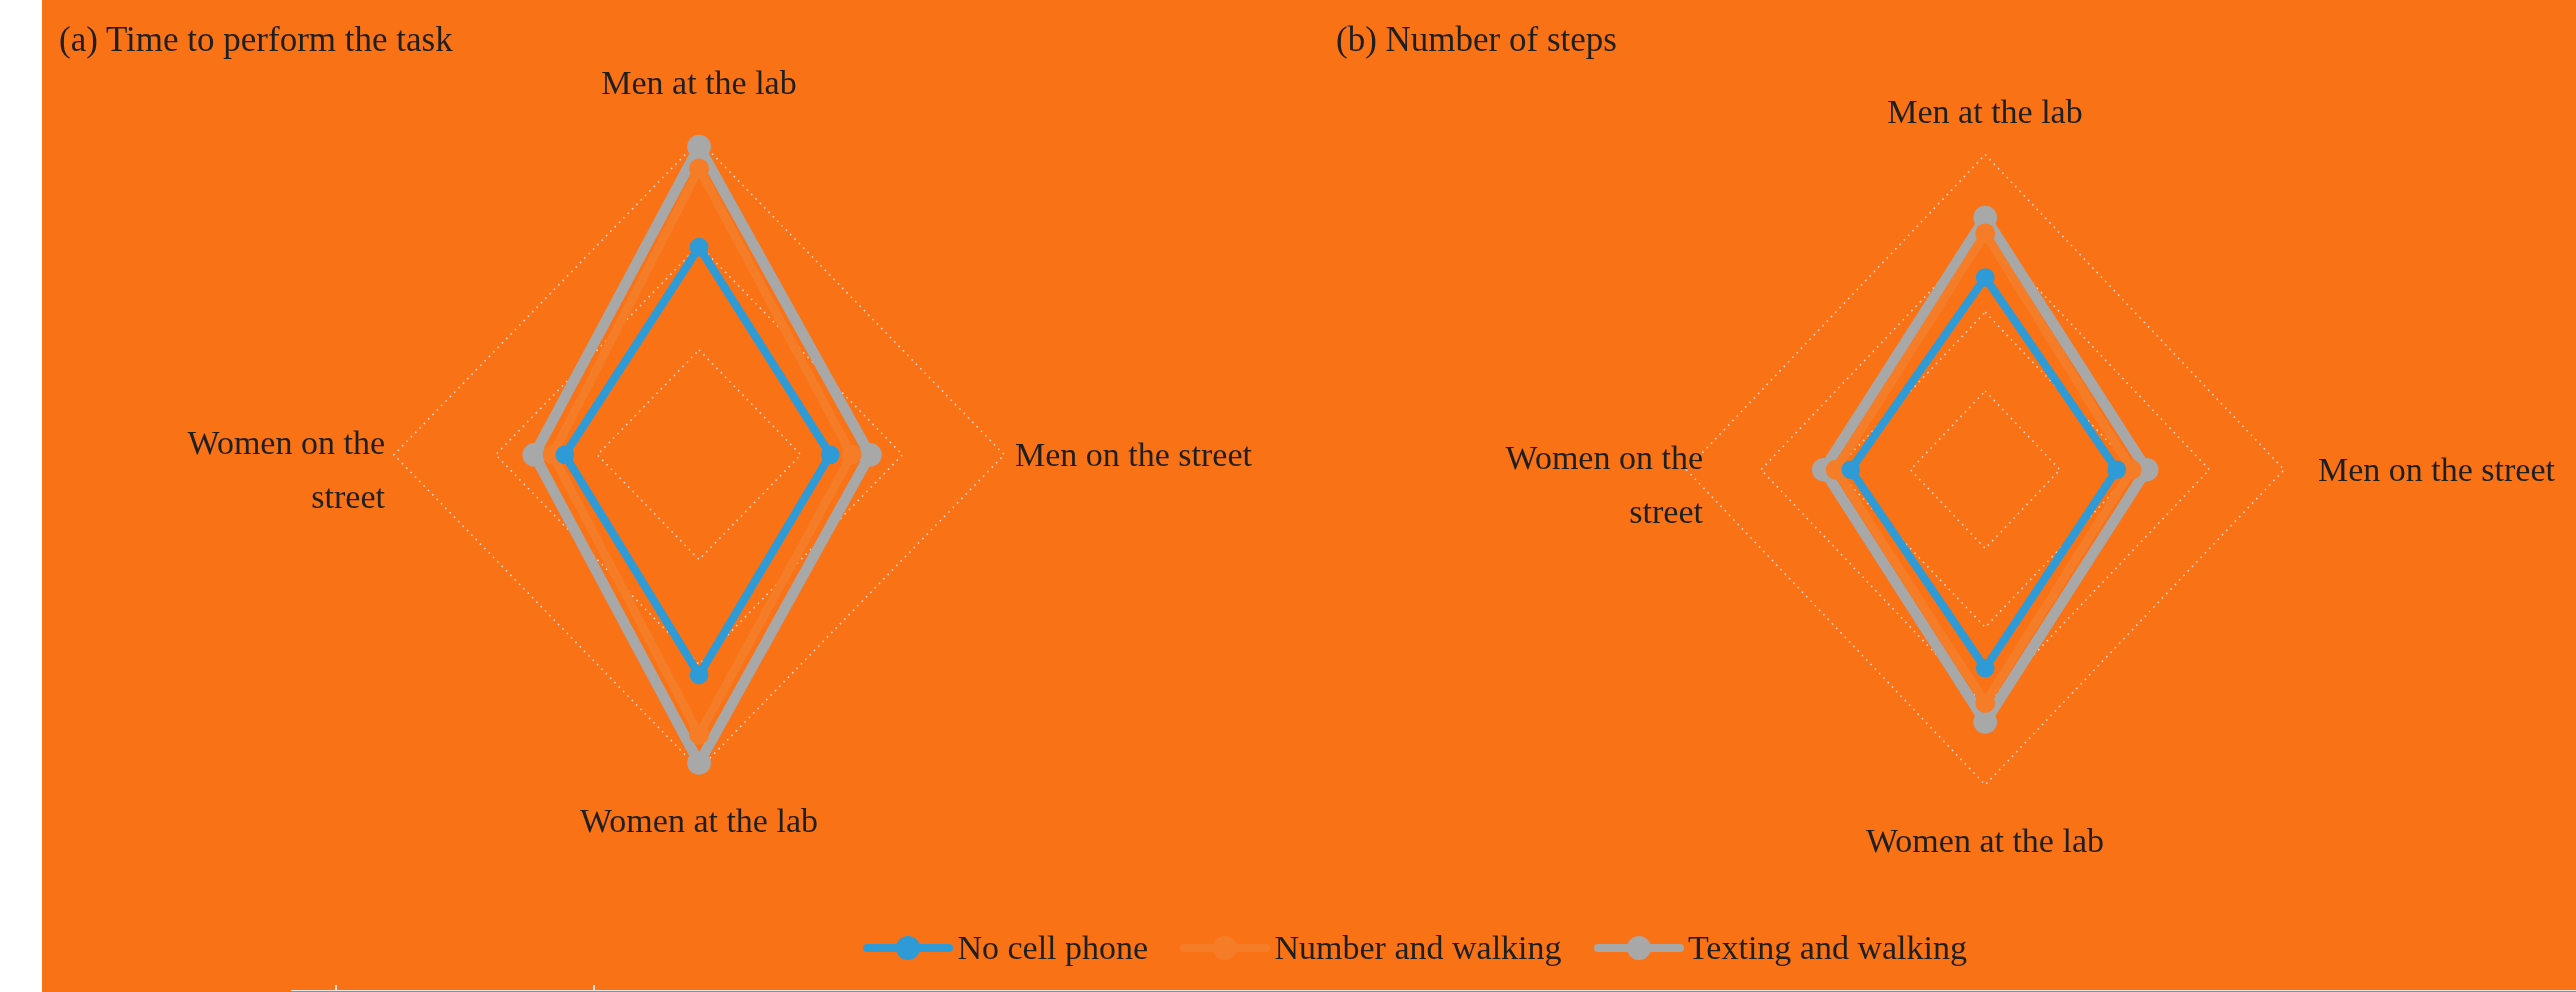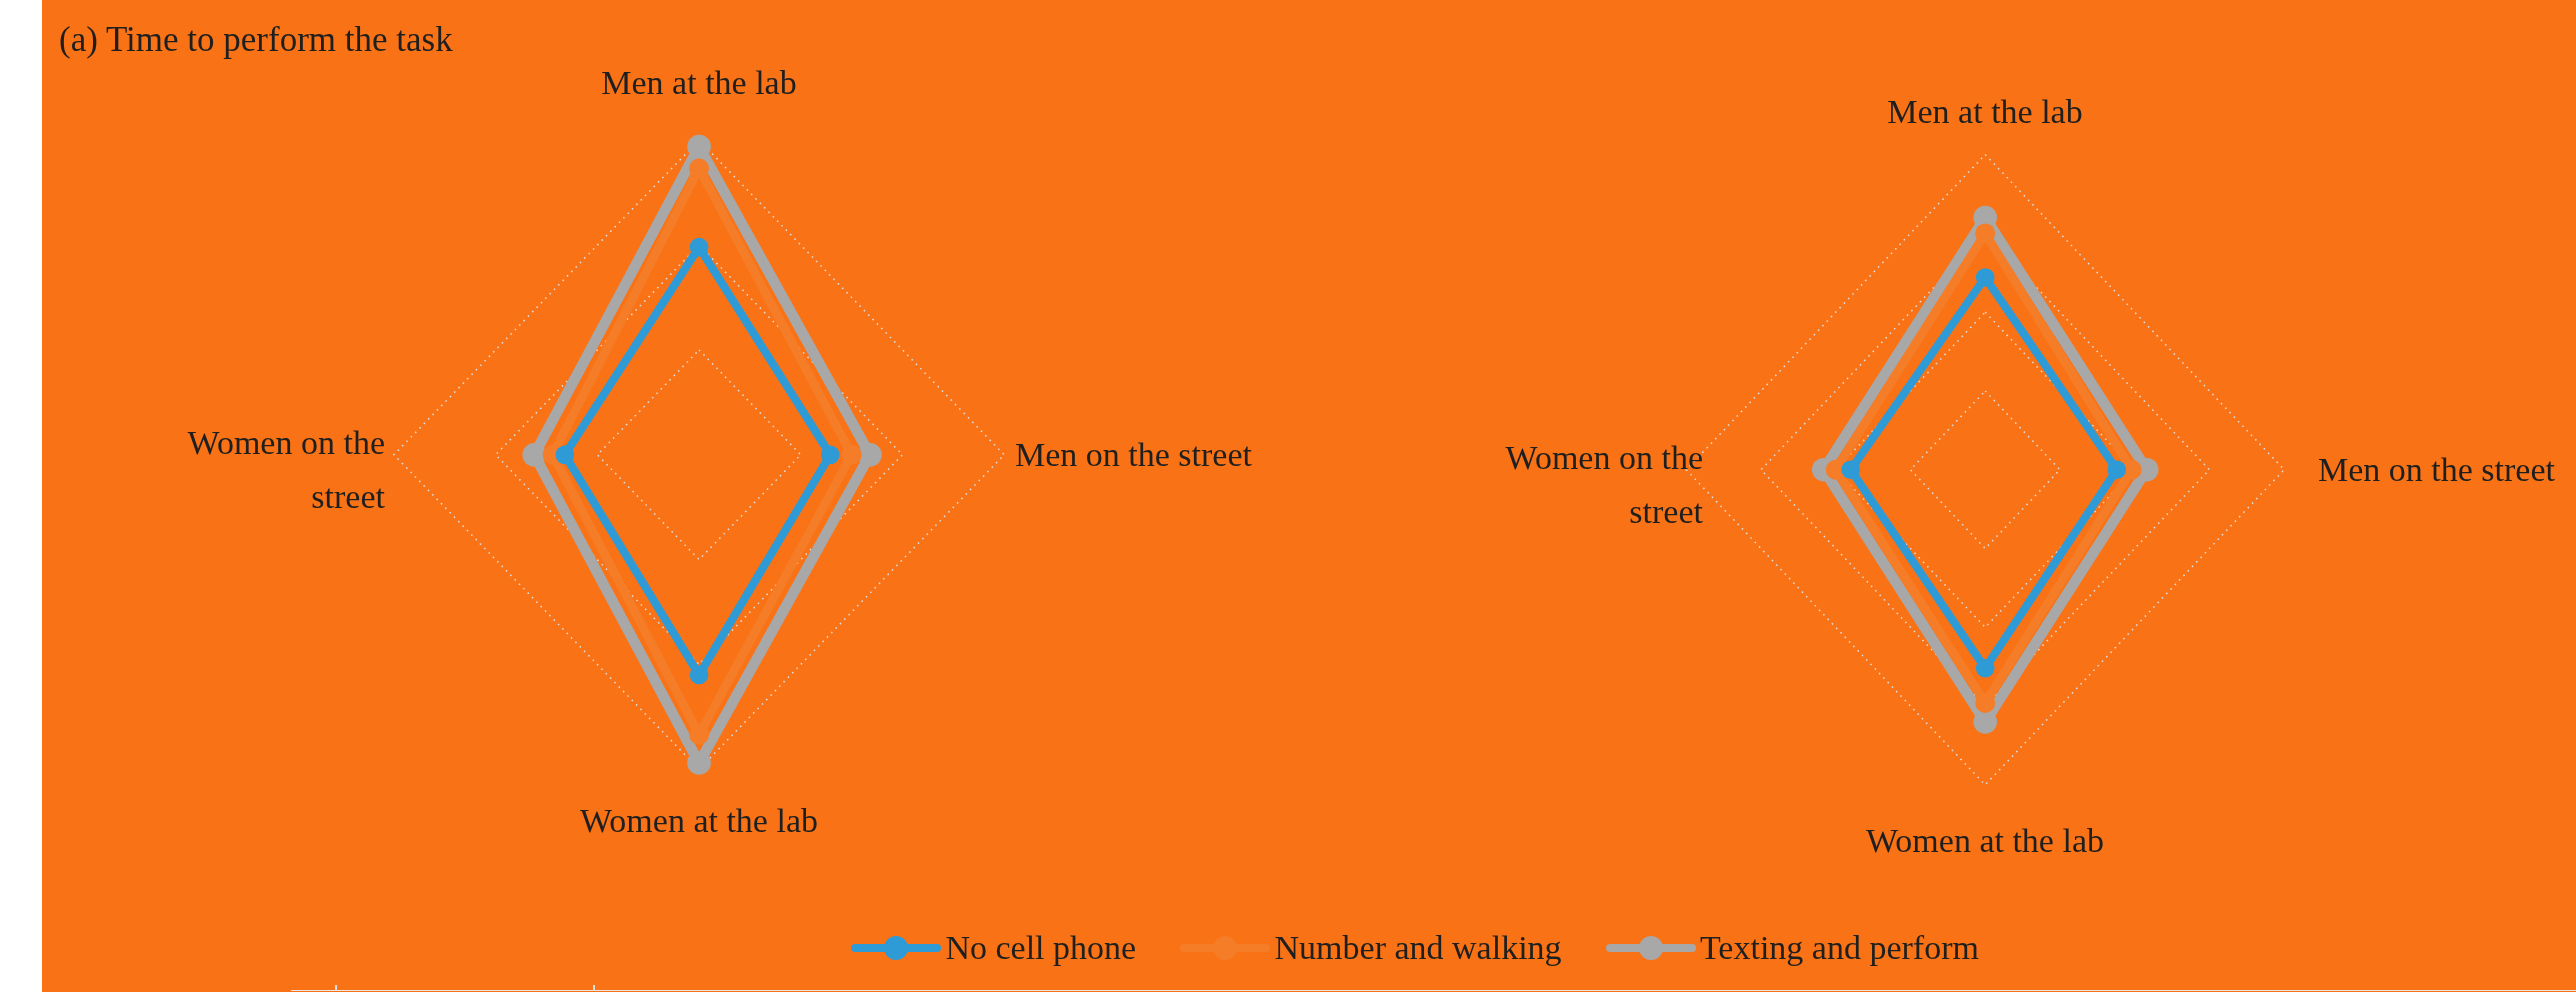--- a/index.html
+++ b/index.html
@@ -14,21 +14,21 @@
   }
   .axis-label{
     position:absolute;font-size:34px;white-space:nowrap;color:#1f1f1f;
   }
   .axis-label.centered{transform:translateX(-50%);}
   .axis-label.wrap{
     white-space:normal;width:274px;text-align:right;line-height:1.6;
   }
   .legend{
     position:absolute;top:929px;left:1373px;transform:translateX(-50%);
-    display:flex;align-items:flex-end;gap:44px;white-space:nowrap;
+    display:flex;align-items:flex-end;gap:32px;white-space:nowrap;
   }
   .legend-item{display:flex;align-items:center;}
   .swatch{
     position:relative;display:inline-block;width:90px;height:8px;
     border-radius:4.4px;background:currentColor;flex:none;
   }
   .swatch::after{
     content:'';position:absolute;left:50%;top:50%;width:24px;height:24px;
     margin:-12px 0 0 -12px;border-radius:50%;background:currentColor;
   }
@@ -84,37 +84,38 @@
       <circle cx="3120" cy="1072.78" r="15" fill="#2E9AD6"></circle>
       <circle cx="2904" cy="754" r="15" fill="#2E9AD6"></circle>
     </svg>
 
   <div class="chart-title" style="left:17px;top:20px;">(a) Time to perform the task</div>
   <div class="axis-label centered" style="left:657px;top:64px;">Men at the lab</div>
   <div class="axis-label" style="left:973px;top:436px;">Men on the street</div>
   <div class="axis-label centered" style="left:657px;top:802px;">Women at the lab</div>
   <div class="axis-label centered wrap" style="left:206px;top:416px;">Women on the street</div>
 
+  <div class="chart-title" style="left:1294px;top:20px;">(b) Number of steps</div>
   <div class="axis-label centered" style="left:1943px;top:93px;">Men at the lab</div>
   <div class="axis-label" style="left:2276px;top:451px;">Men on the street</div>
   <div class="axis-label centered" style="left:1943px;top:822px;">Women at the lab</div>
   <div class="axis-label centered wrap" style="left:1524px;top:431px;">Women on the street</div>
 
   <div class="legend">
     <div class="legend-item">
       <span class="swatch" style="color: rgb(46, 154, 214);"></span>
       <span class="legend-label">No cell phone</span>
     </div>
     <div class="legend-item">
       <span class="swatch" style="color: rgb(245, 125, 40);"></span>
       <span class="legend-label">Number and walking</span>
     </div>
     <div class="legend-item">
       <span class="swatch" style="color: rgb(168, 168, 168);"></span>
-      <span class="legend-label">Texting and perform</span>
+      <span class="legend-label">Texting and walking</span>
     </div>
   </div>
 
   <div class="bottom-rule"></div>
   <div class="border-tick" style="left:293px;"></div>
   <div class="border-tick" style="left:551px;"></div>
 
 </div>
 
 

